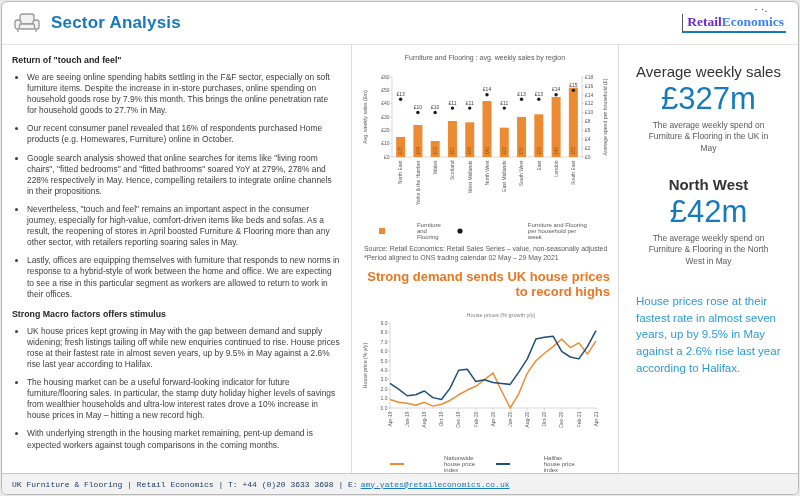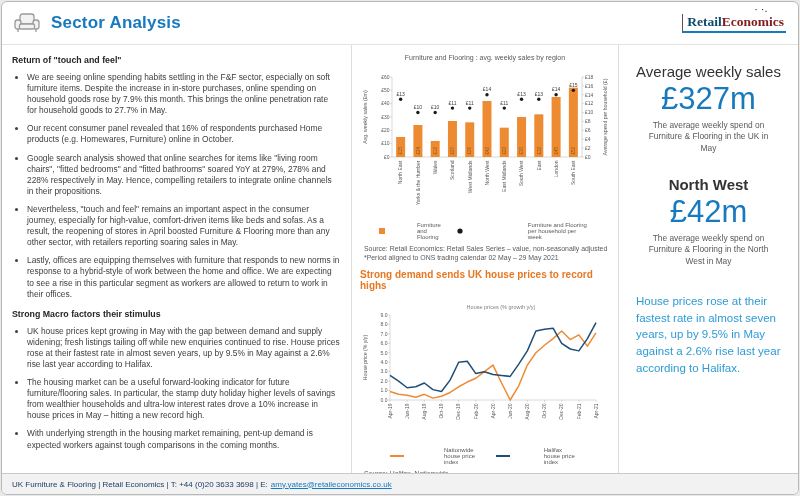--- a/index.html
+++ b/index.html
@@ -7,54 +7,54 @@
     font-family:"Liberation Sans", sans-serif; }
   .page { width:798px; height:494px; margin:1px; background:#fff;
     border:1px solid #b9b9b9; border-radius:6px; display:flex; flex-direction:column; overflow:hidden; }
 
   
   .header { height:42px; display:flex; align-items:center; padding:0 12px 0 10px; gap:9px; flex:none; }
   .icon-box { width:30px; height:24px; display:flex; align-items:center; justify-content:center; }
   .page-title { font-size:17px; font-weight:bold; color:#1779BE; letter-spacing:.2px; }
   .logo { margin-left:auto; font-family:"Liberation Serif", serif; font-weight:bold; font-size:13.5px;
     border-bottom:2px solid #1779BE; padding:0 2px 1px 4px; border-left:1px solid #555; position:relative; }
-  .logo-retail { color:#0c4a6e; } .logo-econ { color:#7f1d1d; }
+  .logo-retail { color:#6d28d9; } .logo-econ { color:#3b82f6; }
   .logo:after { content:"· ·."; position:absolute; right:18px; top:-9px; color:#1b3a5e; font-size:8px; letter-spacing:1px; }
 
   
   .main { flex:1; display:flex; border-top:1px solid #e2e2e2; min-height:0; }
   .col-left  { width:350px; flex:none; border-right:1px solid #ddd; padding:7px 11px 4px 10px; overflow:hidden; }
   .col-mid   { width:267px; flex:none; border-right:1px solid #ddd; padding:4px 8px; overflow:hidden; }
   .col-right { flex:1; padding:14px 14px; text-align:center; overflow:hidden; }
 
   
   .section-title { font-size:8.8px; font-weight:bold; color:#262626; margin:3px 0 7px; }
   .bullets { list-style:disc; padding-left:15px; margin:0 0 9px; }
   .bullets li { font-size:8.4px; line-height:1.32; color:#404040; margin-bottom:7px; }
 
   
   .chart-title1 { font-size:7px; color:#595959; text-align:center; margin:5px 0 0; }
-  .chart-title2 { font-size:10px; font-weight:bold; color:#E87722; text-align:left; margin:5px 0 9px; }
+  .chart-title2 { font-size:13px; font-weight:bold; color:#E87722; text-align:right; margin:5px 0 9px; }
   svg { display:block; width:100%; }
   svg text { font-family:"Liberation Sans", sans-serif; }
   .legend-row { display:flex; justify-content:center; align-items:center; gap:10px;
     font-size:6px; color:#595959; margin:1px 0 4px; }
   .legend-item { display:flex; align-items:center; gap:3px; }
   .source { font-size:6.9px; color:#595959; line-height:1.35; text-align:left; margin:2px 0 6px 4px; }
 
   
   .stat-title { font-size:15px; font-weight:normal; color:#333; margin-top:4px; }
   .stat-title2 { font-size:15px; font-weight:bold; color:#333; margin-top:22px; }
   .stat-value { font-size:31px; font-weight:normal; color:#1779BE; margin:1px 0 3px; }
   .stat-desc { font-size:8.4px; color:#595959; line-height:1.35; padding:0 8px; }
   .quote { font-size:11.5px; color:#2E9BD5; text-align:left; line-height:1.45; margin-top:26px; padding:0 3px; }
 
   
   .footer { flex:none; height:21px; background:#f2f2f2; border-top:1px solid #c9c9c9;
-    display:flex; align-items:center; padding:0 10px; font-size:8px; color:#17375E; }
+    display:flex; align-items:center; padding:0 10px; font-size:8px; color:#17375E;font-family:Liberation Mono, monospace; }
   .footer a { color:#1779BE; text-decoration:underline; margin-left:3px; }
 </style>
 </head>
 <body>
 
 <div class="page">
 
   <div class="header">
     <div class="icon-box">
       <svg viewBox="0 0 28 22" width="28" height="22">
@@ -76,21 +76,21 @@
 
     <div class="col-left">
       <div class="section-title">Return of "touch and feel"</div>
       <ul class="bullets">
           <li>We are seeing online spending habits settling in the F&amp;F sector, especially on soft furniture items. Despite the increase in in-store purchases, online spending on household goods rose by 7.9% this month. This brings the online penetration rate for household goods to 27.7% in May.</li>
           <li>Our recent consumer panel revealed that 16% of respondents purchased Home products (e.g. Homewares, Furniture) online in October.</li>
           <li>Google search analysis showed that online searches for items like "living room chairs", "fitted bedrooms" and "fitted bathrooms" soared YoY at 279%, 278% and 228% respectively in May. Hence, compelling retailers to integrate online channels in their propositions.</li>
           <li>Nevertheless, "touch and feel" remains an important aspect in the consumer journey, especially for high-value, comfort-driven items like beds and sofas. As a result, the reopening of stores in April boosted Furniture &amp; Flooring more than any other sector, with retailers reporting soaring sales in May.</li>
           <li>Lastly, offices are equipping themselves with furniture that responds to new norms in response to a hybrid-style of work between the home and office. We are expecting to see a rise in this particular segment as workers are allowed to return to work in their offices.</li>
         </ul>
-      <div class="section-title">Strong Macro factors their stimulus</div>
+      <div class="section-title">Strong Macro factors offers stimulus</div>
       <ul class="bullets">
           <li>UK house prices kept growing in May with the gap between demand and supply widening; fresh listings tailing off while new enquiries continued to rise. House prices rose at their fastest rate in almost seven years, up by 9.5% in May against a 2.6% rise last year according to Halifax.</li>
           <li>The housing market can be a useful forward-looking indicator for future furniture/flooring sales. In particular, the stamp duty holiday higher levels of savings from wealthier households and ultra-low interest rates drove a 10% increase in house prices in May – hitting a new record high.</li>
           <li>With underlying strength in the housing market remaining, pent-up demand is expected workers against tough comparisons in the coming months.</li>
         </ul>
     </div>
 
     <div class="col-mid">
       <div class="chart-title1">Furniture and Flooring : avg. weekly sales by region</div>
       <div id="chart1">

